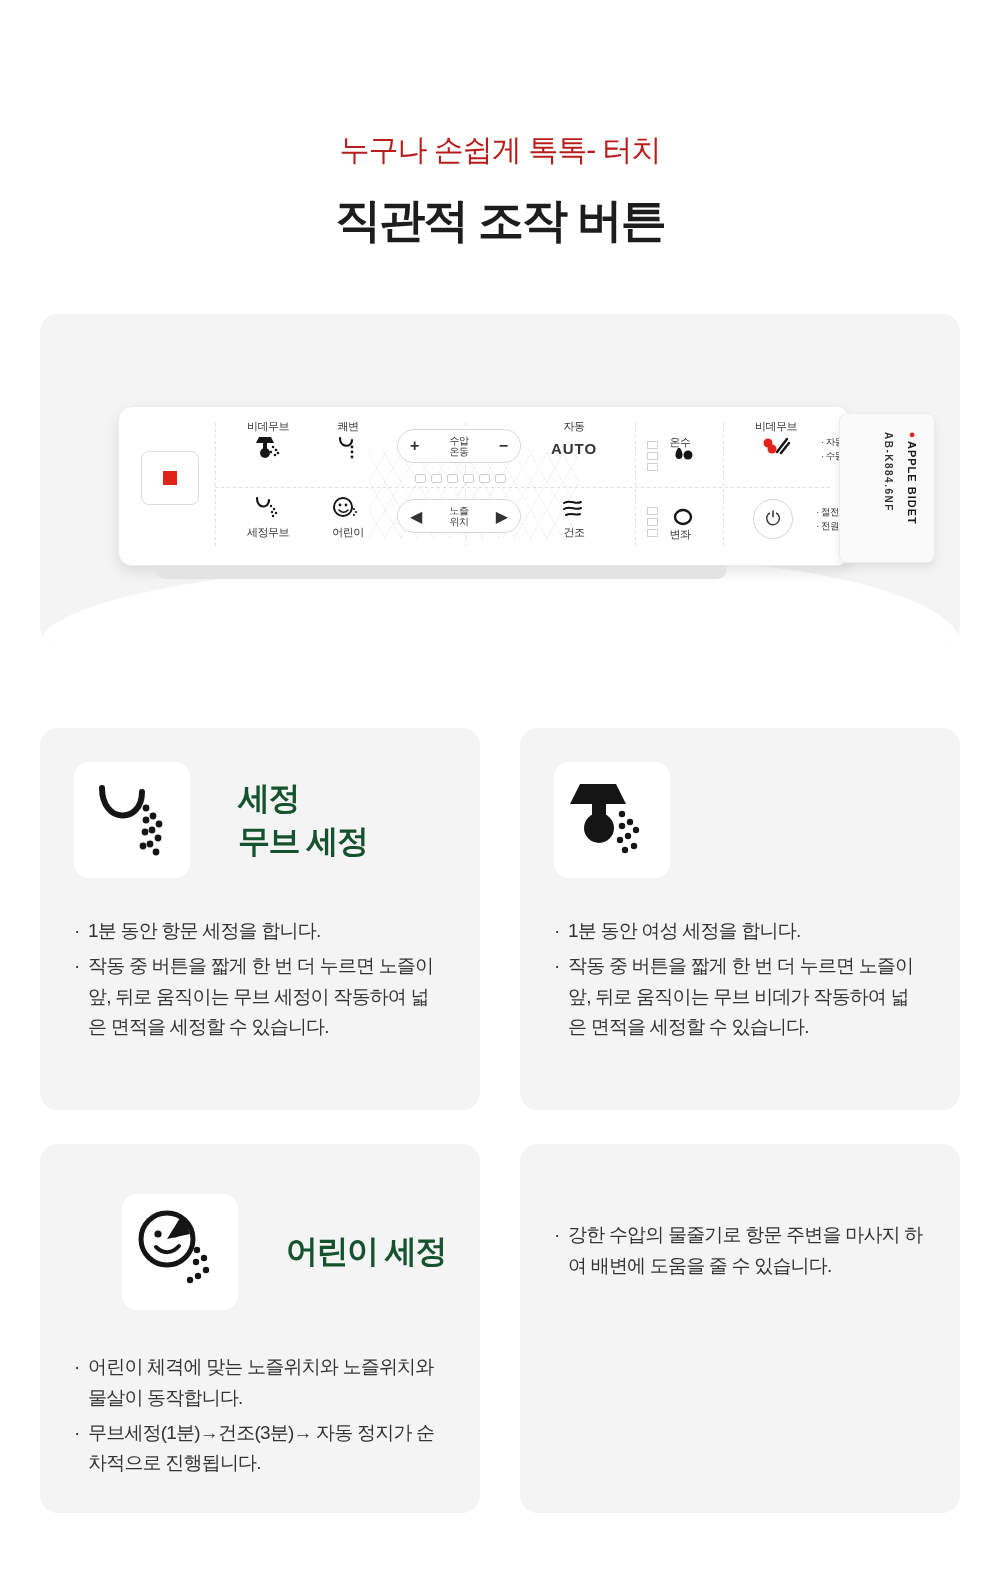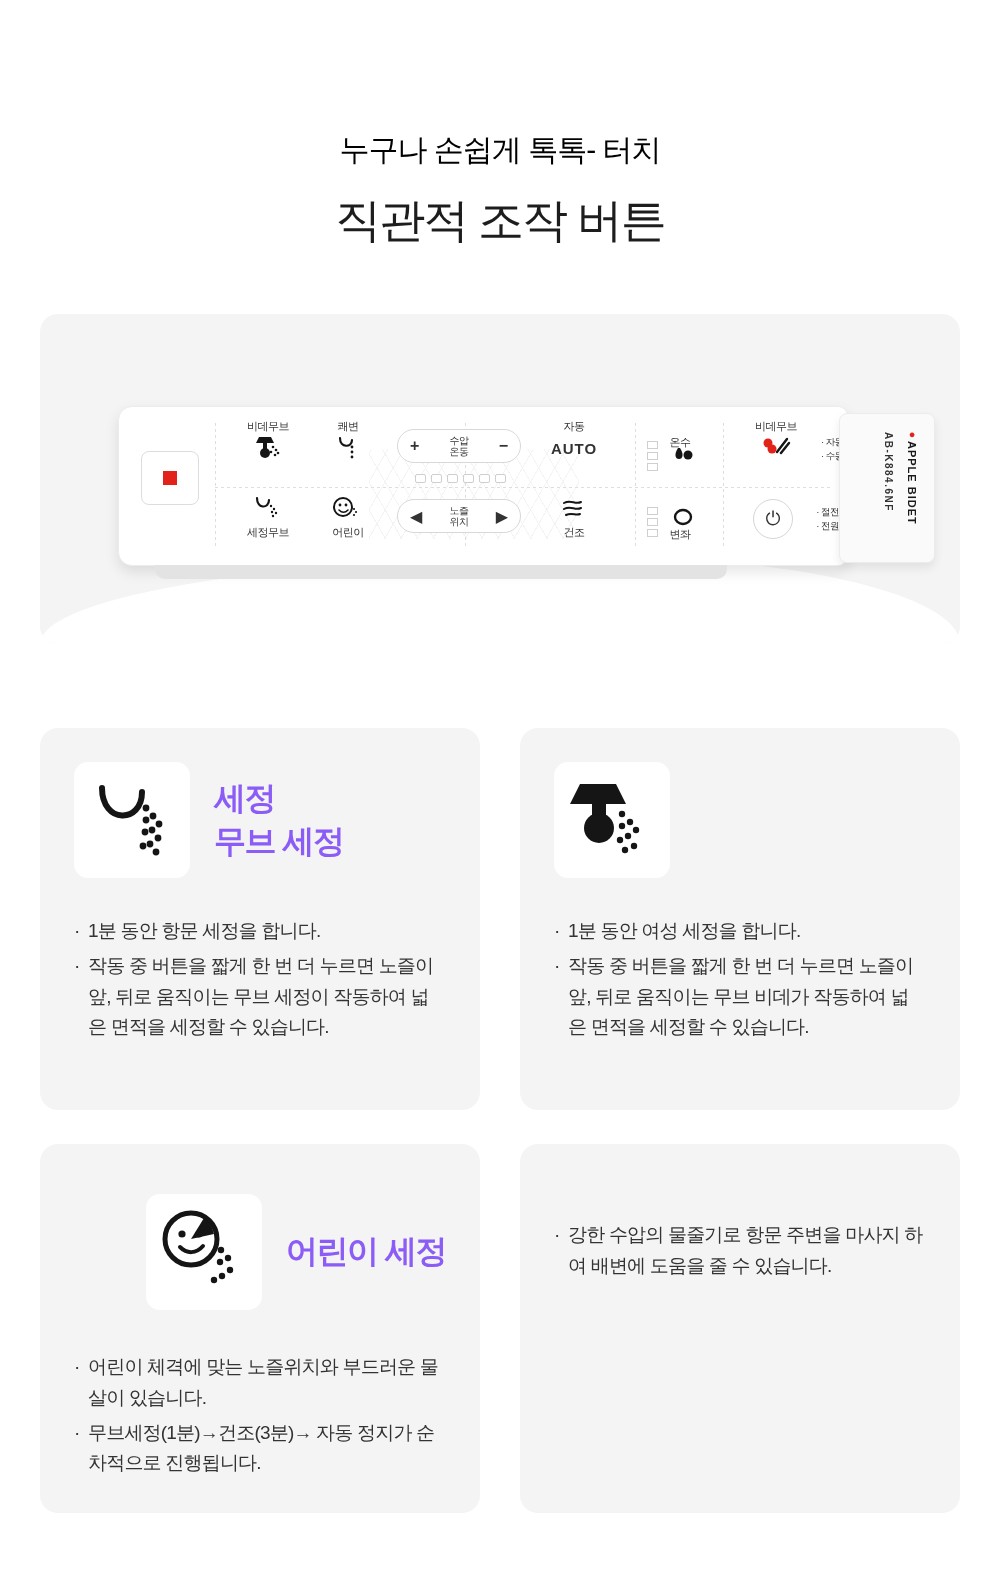--- a/index.html
+++ b/index.html
@@ -8,26 +8,26 @@
     width: 1000px; height: 1585px;
     background: #ffffff;
     font-family: "Liberation Sans", "DejaVu Sans", sans-serif;
     color: #222;
   }
   .page { position: relative; width: 1000px; height: 1585px; overflow: hidden; }
 
   
   .header { text-align: center; padding-top: 132px; }
   .header .kicker {
-    font-size: 30px; color: #000000; font-weight: 400; letter-spacing: -1px;
+    font-size: 30px; color: #b91c1c; font-weight: 400; letter-spacing: -1px;
     line-height: 1.2;
   }
   .header .title {
     margin-top: 22px;
-    font-size: 46px; font-weight: 400; color: #1d1d1d; letter-spacing: -2px;
+    font-size: 46px; font-weight: 700; color: #1d1d1d; letter-spacing: -2px;
   }
 
   
   .hero {
     position: relative;
     margin: 62px 40px 0 40px;
     height: 330px;
     background: #f4f4f4;
     border-radius: 18px;
     overflow: hidden;
@@ -145,22 +145,23 @@
     padding: 34px 34px 30px 34px;
     min-height: 382px;
   }
   .card .head { display: flex; align-items: center; gap: 24px; }
   .card .iconbox {
     width: 116px; height: 116px; background: #ffffff; border-radius: 14px;
     flex: 0 0 116px;
     position: relative;
   }
   .card .ctitle {
-    font-size: 32px; font-weight: 700; color: #8b5cf6; letter-spacing: -1.5px;
+    font-size: 32px; font-weight: 700; color: #14532d; letter-spacing: -1.5px;
     line-height: 1.35;
+    margin-left: 24px;
   }
   .card .bullets { margin-top: 38px; }
   .card .bullet {
     display: flex; font-size: 19px; color: #333; line-height: 1.62; letter-spacing: -0.8px;
     margin-bottom: 4px;
   }
   .card .bullet .dot { flex: 0 0 14px; color: #333; }
   .card .bullet .txt { flex: 1; }
   .card.short { min-height: 300px; }
   .card.short .head { margin-top: 16px; justify-content: flex-end; }
@@ -451,21 +452,21 @@
             </g>
           </svg>
         </div>
         <div class="ctitle">
           <span>어린이 세정</span>
         </div>
       </div>
       <div class="bullets">
         <div class="bullet">
           <span class="dot">·</span>
-          <span class="txt">어린이 체격에 맞는 노즐위치와 부드러운 물살이 있습니다.</span>
+          <span class="txt">어린이 체격에 맞는 노즐위치와 노즐위치와 물살이 동작합니다.</span>
         </div>
         <div class="bullet">
           <span class="dot">·</span>
           <span class="txt">무브세정(1분)→건조(3분)→ 자동 정지가 순차적으로 진행됩니다.</span>
         </div>
       </div>
     </div>
 
     <div class="card short">
       <div class="bullets">

